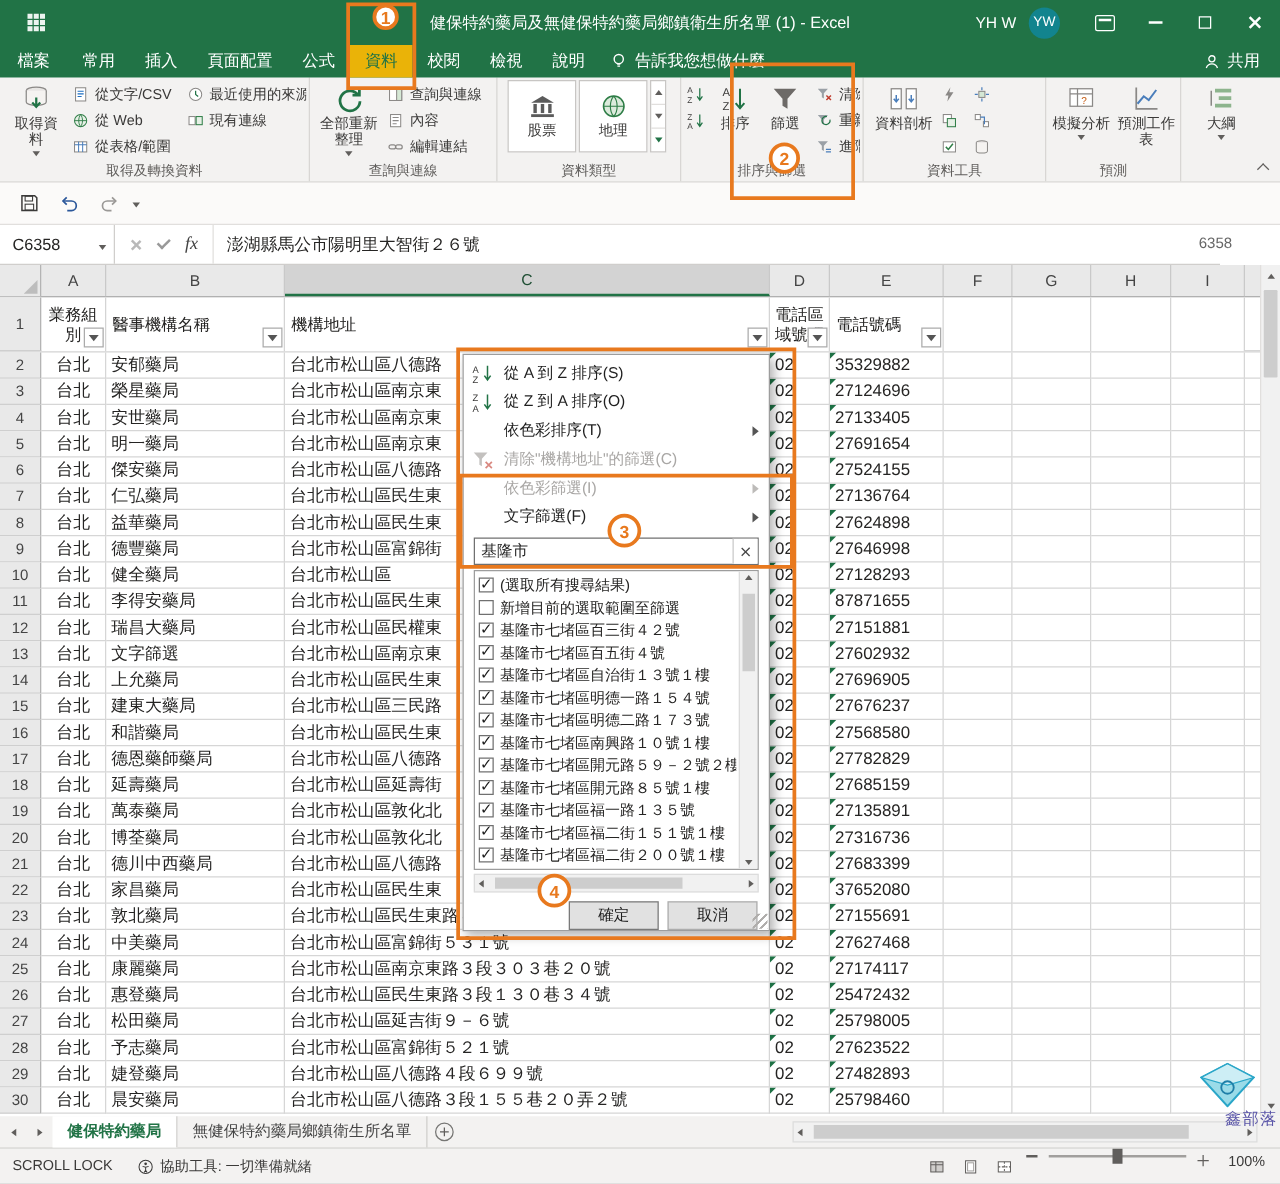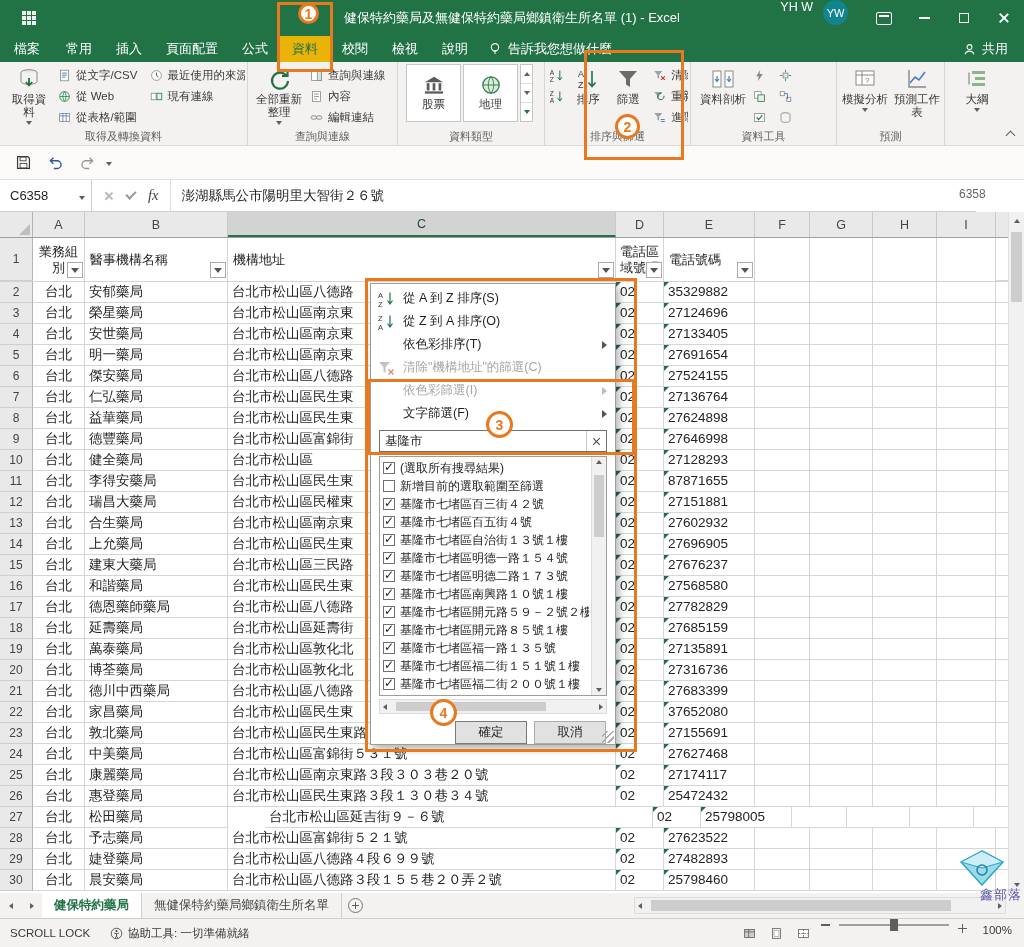--- a/index.html
+++ b/index.html
@@ -4,21 +4,21 @@
 <style>
 *{margin:0;padding:0;box-sizing:border-box}
 body{font-family:"Liberation Sans","DejaVu Sans",sans-serif;background:#777}
 .screen{position:relative;width:1024px;height:947px;background:#fff;overflow:hidden;color:#252423}
 svg{display:block}
 
 .titlebar{position:absolute;left:0;top:0;width:1024px;height:36px;background:#217346;color:#fff;display:flex;align-items:center;z-index:10}
 .app-grid{display:grid;grid-template-columns:repeat(3,4px);grid-gap:1px;margin-left:22px}
 .app-grid span{width:4px;height:4px;background:#fff;opacity:.92}
 .tb-title{position:absolute;left:0;right:0;text-align:center;font-size:13px;pointer-events:none}
-.tb-right{margin-left:auto;display:flex;align-items:flex-start;height:100%;z-index:2}
+.tb-right{margin-left:auto;display:flex;align-items:center;height:100%;z-index:2}
 .tb-user{font-size:12.5px;margin-right:10px}
 .avatar{width:25px;height:25px;border-radius:50%;background:#12848e;display:flex;align-items:center;justify-content:center;font-size:11px;margin-right:16px}
 .winbtn{width:40px;height:100%;display:flex;align-items:center;justify-content:center;cursor:default}
 .glyph-min{width:11px;height:2px;background:#fff}
 .glyph-max{width:10px;height:10px;border:1.5px solid #fff}
 .glyph-x{position:relative;width:12px;height:12px}
 .glyph-x::before,.glyph-x::after{content:"";position:absolute;left:5px;top:0;width:1.6px;height:12px;background:#fff}
 .glyph-x::before{transform:rotate(45deg)}.glyph-x::after{transform:rotate(-45deg)}
 .ribopt{width:16px;height:13px;border:1.5px solid #fff;border-radius:2px;position:relative}
 .ribopt::after{content:"";position:absolute;left:2px;right:2px;top:2px;height:2.5px;background:#fff}
@@ -775,21 +775,21 @@
           <div class="g-cell err" style="width: 91px;">27151881</div>
           <div class="g-cell" style="width: 55px;"></div>
           <div class="g-cell" style="width: 63px;"></div>
           <div class="g-cell" style="width: 64px;"></div>
           <div class="g-cell" style="width: 59px;"></div>
           <div class="g-fill"></div>
         </div>
         <div class="g-row">
           <div class="rownum">13</div>
           <div class="g-cell center" style="width: 52px;">台北</div>
-          <div class="g-cell" style="width: 143px;">合生藥局</div>
+          <div class="g-cell" style="width: 143px;">文字篩選</div>
           <div class="g-cell" style="width: 388px;">台北市松山區南京東</div>
           <div class="g-cell err" style="width: 48px;">02</div>
           <div class="g-cell err" style="width: 91px;">27602932</div>
           <div class="g-cell" style="width: 55px;"></div>
           <div class="g-cell" style="width: 63px;"></div>
           <div class="g-cell" style="width: 64px;"></div>
           <div class="g-cell" style="width: 59px;"></div>
           <div class="g-fill"></div>
         </div>
         <div class="g-row">
@@ -958,21 +958,21 @@
           <div class="g-cell" style="width: 55px;"></div>
           <div class="g-cell" style="width: 63px;"></div>
           <div class="g-cell" style="width: 64px;"></div>
           <div class="g-cell" style="width: 59px;"></div>
           <div class="g-fill"></div>
         </div>
         <div class="g-row">
           <div class="rownum">27</div>
           <div class="g-cell center" style="width: 52px;">台北</div>
           <div class="g-cell" style="width: 143px;">松田藥局</div>
-          <div class="g-cell" style="width: 388px; margin-left: 37px;">台北市松山區延吉街９－６號</div>
+          <div class="g-cell" style="width: 388px;">台北市松山區延吉街９－６號</div>
           <div class="g-cell err" style="width: 48px;">02</div>
           <div class="g-cell err" style="width: 91px;">25798005</div>
           <div class="g-cell" style="width: 55px;"></div>
           <div class="g-cell" style="width: 63px;"></div>
           <div class="g-cell" style="width: 64px;"></div>
           <div class="g-cell" style="width: 59px;"></div>
           <div class="g-fill"></div>
         </div>
         <div class="g-row">
           <div class="rownum">28</div>

